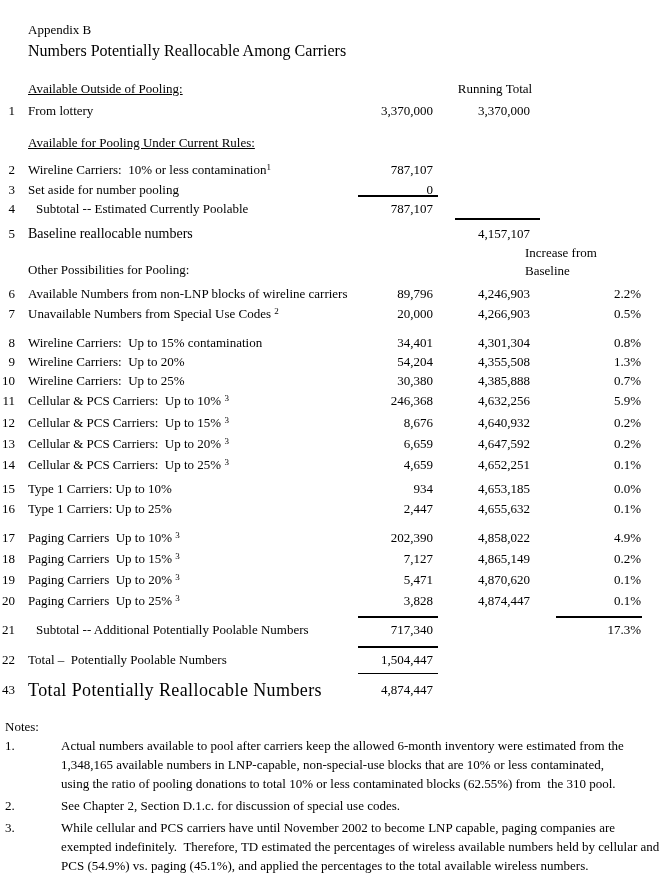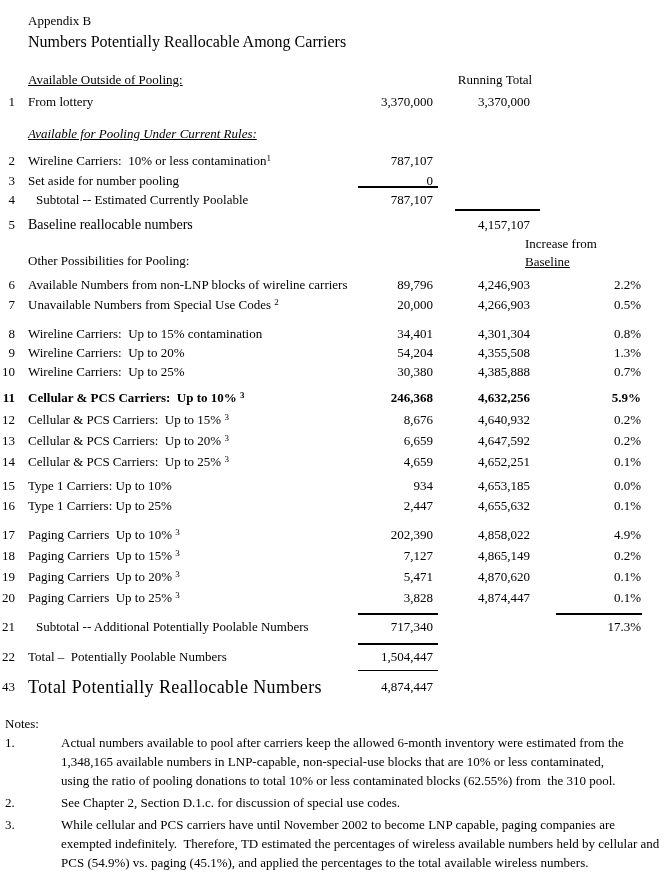--- a/index.html
+++ b/index.html
@@ -4,36 +4,36 @@
 <style>
   html,body{margin:0;padding:0;background:#fff;}
   .page{
     position:relative;
     width:664px;height:881px;
     background:#ffffff;color:#000000;
     font-family:"Liberation Serif","DejaVu Serif",serif;
     font-size:13px;
     overflow:hidden;
     box-sizing:border-box;
-    padding-top:10px;
+    padding-top:19px;
   }
   .h-line{margin-left:28px;height:21px;line-height:21px;}
   .doc-title{margin-left:28px;height:22px;line-height:22px;font-size:16px;}
   .line{position:relative;width:664px;height:19px;line-height:19px;}
   .cell{position:absolute;top:0;}
   .c-num{left:0;width:15px;text-align:right;font-size:13px;}
   .c-label{left:28px;white-space:pre;}
   .indent .c-label{left:36px;text-align:center;}
   .sec .c-label.u{text-decoration:underline;}
   .c-amt{left:343px;width:90px;text-align:right;font-size:13px;}
   .c-run{left:445px;width:85px;text-align:right;font-size:13px;}
   .c-pct{left:551px;width:90px;text-align:right;font-size:13px;}
   .c-runhead{left:445px;width:100px;text-align:center;}
   .inc-head{position:absolute;left:525px;width:90px;bottom:-1px;height:36px;line-height:18px;text-align:left;}
-  .inc-head .u{text-decoration:underline;}
+  .inc-head .u{}
   .big1 .c-label{font-size:14px;}
   .big2 .c-label{font-size:18px;letter-spacing:0.4px;}
   sup{font-size:9px;line-height:0;vertical-align:4px;}
   .rule{position:absolute;background:#000;}
   .rule-amt2{left:358px;width:80px;height:2px;top:-4px;}
   .rule-run2{left:455px;width:85px;height:2px;top:-5px;}
   .rule-pct2{left:556px;width:86px;height:2px;top:-4px;}
   .rule-amt1{left:358px;width:80px;height:1px;top:-6px;}
   .notes{margin-top:16px;margin-left:5px;}
   .notes-head{height:19px;line-height:19px;}
@@ -53,21 +53,21 @@
       <div class="line sec" style="margin-top: 17px;">
         <div class="cell c-label u">Available Outside of Pooling:</div>
         <div class="cell c-runhead">Running Total</div>
       </div>
       <div class="line row" style="margin-top: 3px;">
         <div class="cell c-num">1</div>
         <div class="cell c-label">From lottery</div>
         <div class="cell c-amt">3,370,000</div>
         <div class="cell c-run">3,370,000</div>
       </div>
-      <div class="line sec" style="margin-top: 13px; font-style: italic;">
+      <div class="line sec" style="margin-top: 13px;">
         <div class="cell c-label u">Available for Pooling Under Current Rules:</div>
       </div>
       <div class="line row" style="margin-top: 7px; height: 21px; line-height: 21px;">
         <div class="cell c-num">2</div>
         <div class="cell c-label">Wireline Carriers:  10% or less contamination<sup>1</sup></div>
         <div class="cell c-amt">787,107</div>
       </div>
       <div class="line row" style="margin-top: 0px;">
         <div class="cell c-num">3</div>
         <div class="cell c-label">Set aside for number pooling</div>
@@ -120,21 +120,21 @@
         <div class="cell c-run">4,355,508</div>
         <div class="cell c-pct">1.3%</div>
       </div>
       <div class="line row" style="margin-top: 0px;">
         <div class="cell c-num">10</div>
         <div class="cell c-label">Wireline Carriers:  Up to 25%</div>
         <div class="cell c-amt">30,380</div>
         <div class="cell c-run">4,385,888</div>
         <div class="cell c-pct">0.7%</div>
       </div>
-      <div class="line row" style="margin-top: 6px; height: 21px; line-height: 21px; font-weight: bold;">
+      <div class="line row" style="height: 21px; line-height: 21px;">
         <div class="cell c-num">11</div>
         <div class="cell c-label">Cellular &amp; PCS Carriers:  Up to 10% <sup>3</sup></div>
         <div class="cell c-amt">246,368</div>
         <div class="cell c-run">4,632,256</div>
         <div class="cell c-pct">5.9%</div>
       </div>
       <div class="line row" style="margin-top: 1px; height: 21px; line-height: 21px;">
         <div class="cell c-num">12</div>
         <div class="cell c-label">Cellular &amp; PCS Carriers:  Up to 15% <sup>3</sup></div>
         <div class="cell c-amt">8,676</div>

